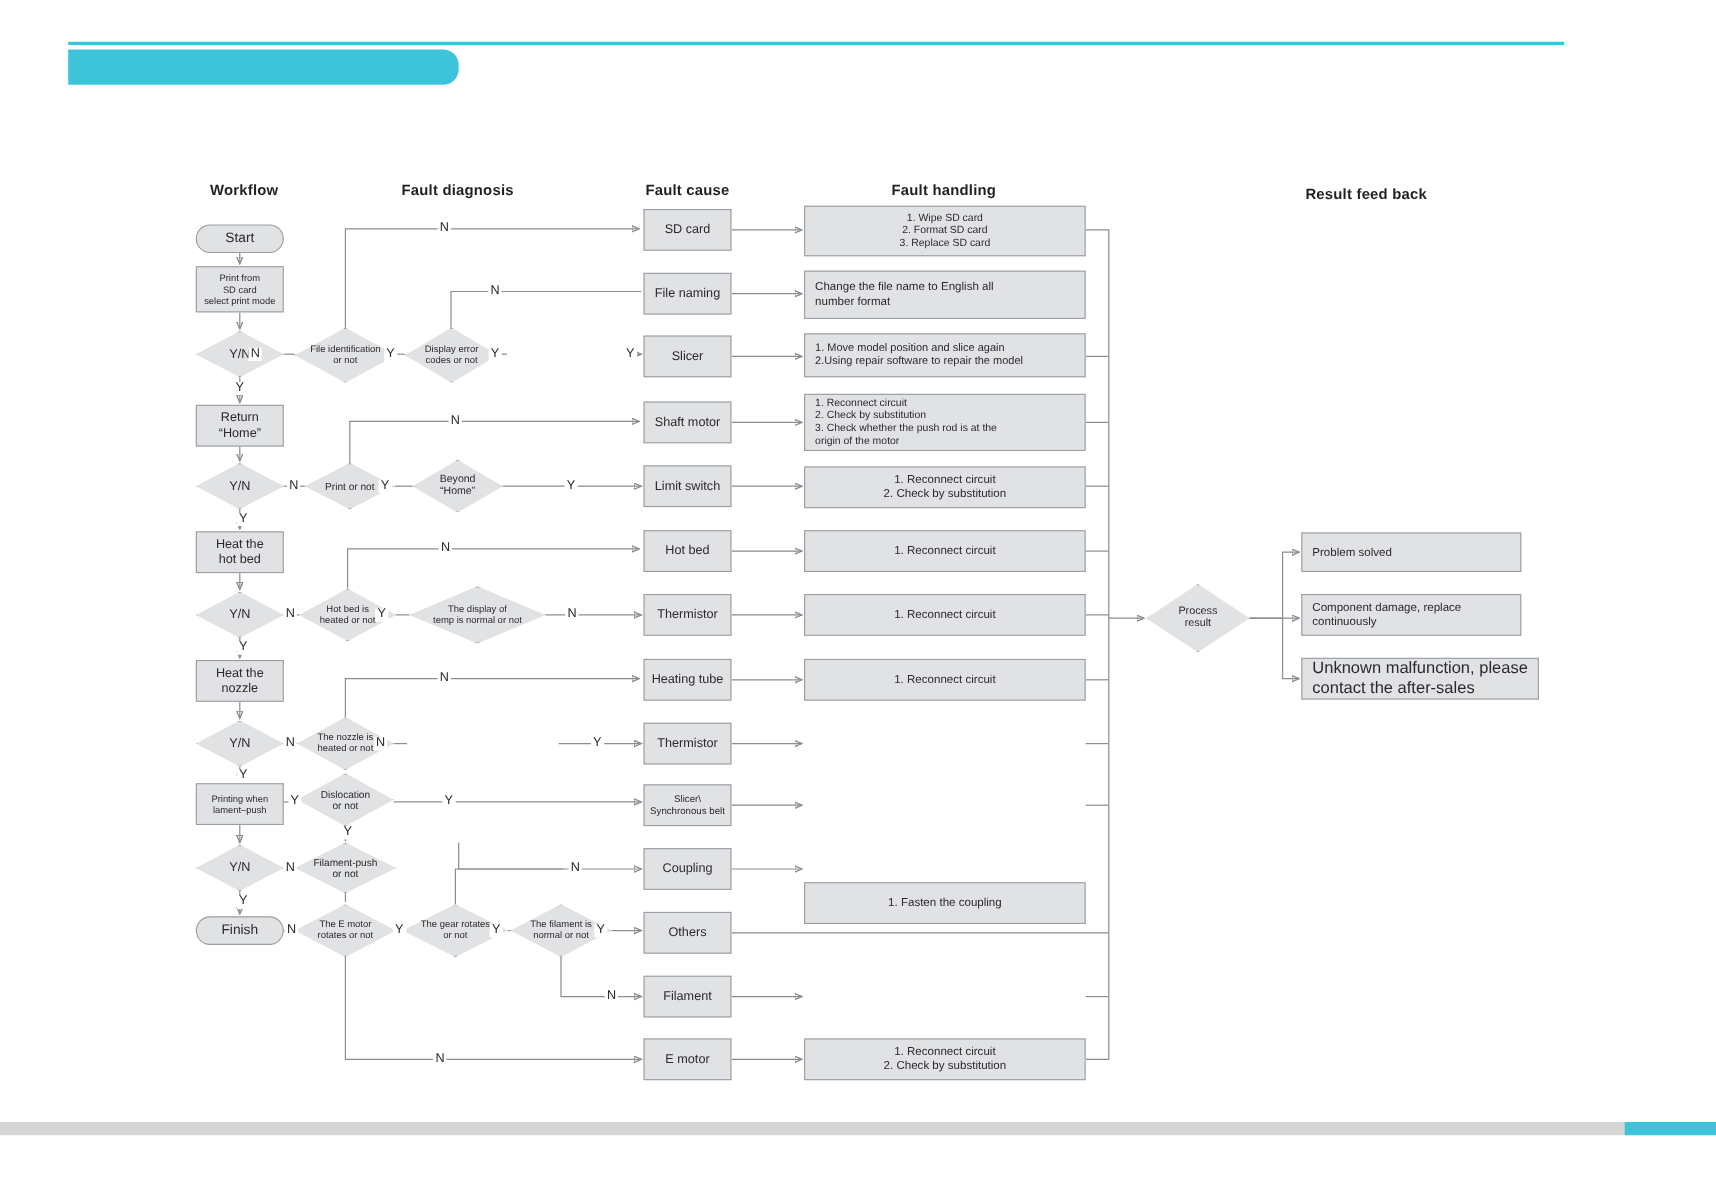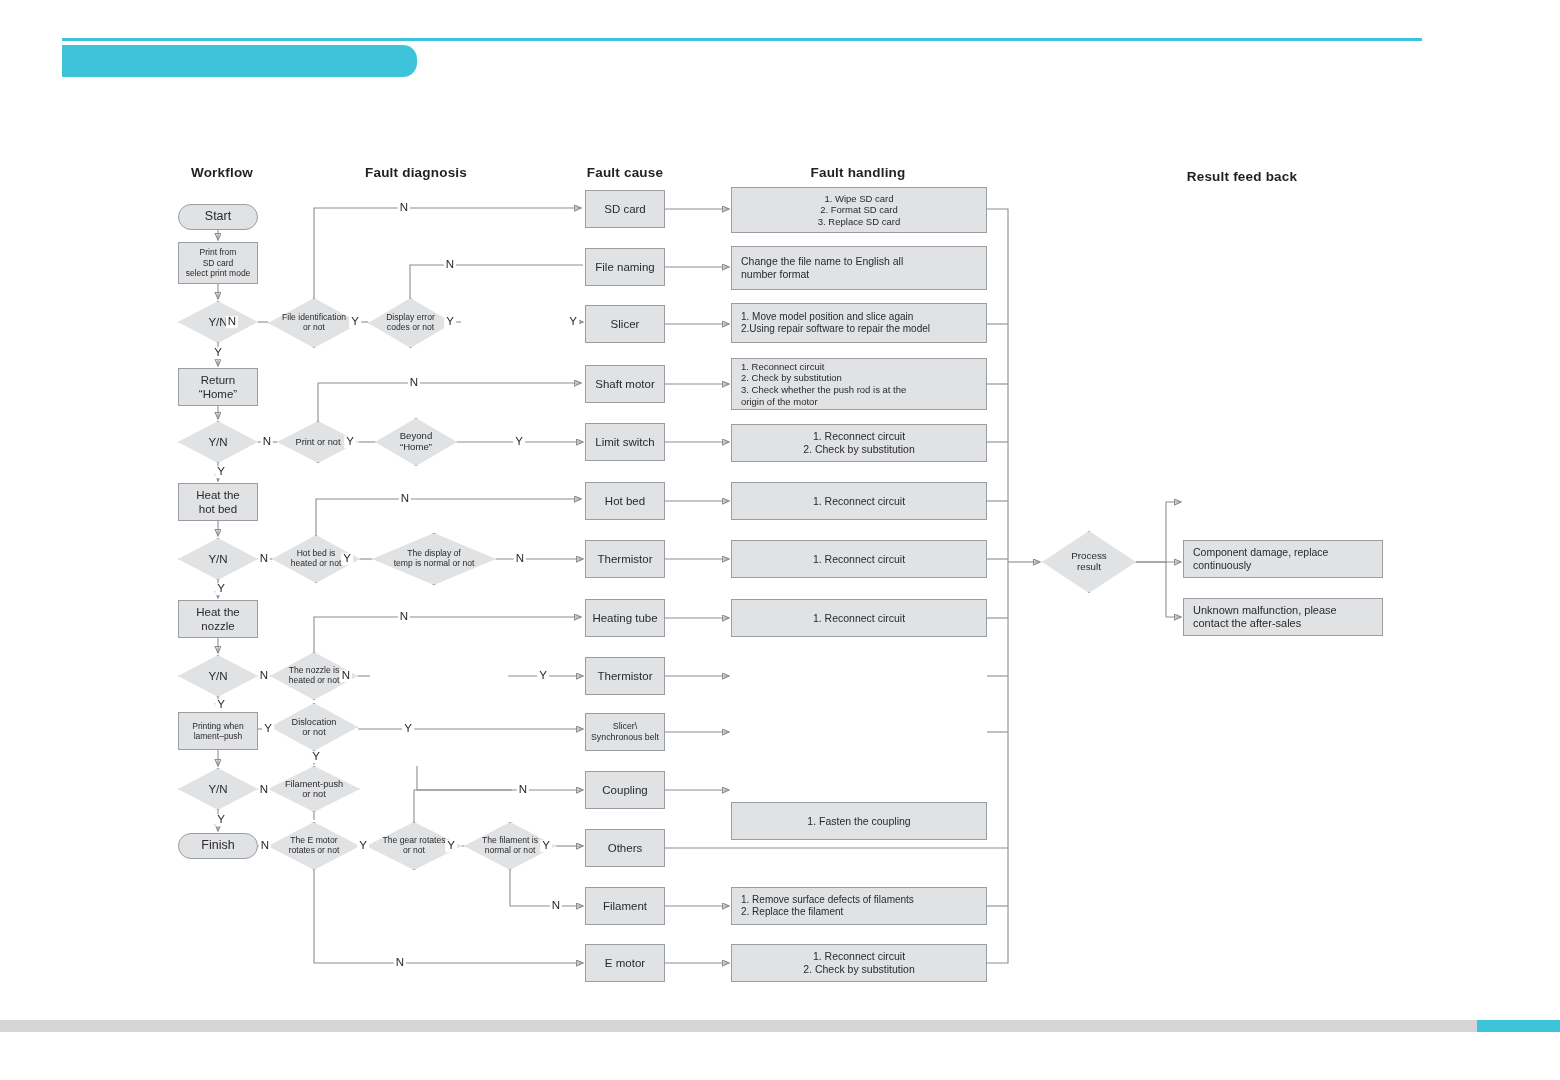--- a/index.html
+++ b/index.html
@@ -351,33 +351,32 @@
   <div class="node left-align" style="left:731px;top:358px;width:256px;height:52px;font-size:9.5px;">1. Reconnect circuit
 2. Check by substitution
 3. Check whether the push rod is at the
     origin of the motor</div>
   <div class="node" style="left:731px;top:424px;width:256px;height:38px;font-size:10.5px;">1. Reconnect circuit
 2. Check by substitution</div>
   <div class="node" style="left:731px;top:482px;width:256px;height:38px;font-size:10.5px;">1. Reconnect circuit</div>
   <div class="node" style="left:731px;top:540px;width:256px;height:38px;font-size:10.5px;">1. Reconnect circuit</div>
   <div class="node" style="left:731px;top:599px;width:256px;height:38px;font-size:10.5px;">1. Reconnect circuit</div>
   <div class="node" style="left:731px;top:771px;width:256px;height:38px;font-size:10.5px;margin-top:31px;">1. Fasten the coupling</div>
-  <div class="node left-align" style="left:731px;top:887px;width:256px;height:38px;font-size:10px;">1. Remove surface defects of filaments
-2. Replace the filament</div>
   <div class="node" style="left:731px;top:944px;width:256px;height:38px;font-size:10.5px;">1. Reconnect circuit
 2. Check by substitution</div>
 
   <div class="dia" style="left:1042px;top:531px;width:94px;height:62px;">
     <div class="shape"></div>
     <div class="txt" style="font-size:9.8px;">Process
 result</div>
   </div>
+  <div class="node left-align" style="left:1183px;top:484px;width:200px;height:36px;font-size:10.5px;">Problem solved</div>
   <div class="node left-align" style="left:1183px;top:540px;width:200px;height:38px;font-size:10.5px;">Component damage, replace
 continuously</div>
-  <div class="node left-align" style="left:1183px;top:598px;width:200px;height:38px;font-size:11px;">Unknown malfunction, please
+  <div class="node left-align" style="left:1183px;top:598px;width:216px;height:38px;font-size:15px;">Unknown malfunction, please
 contact the after-sales</div>
 
   <div class="elabel" style="left:232px;top:322px;">N</div>
   <div class="elabel" style="left:218px;top:353px;">Y</div>
   <div class="elabel" style="left:355px;top:322px;">Y</div>
   <div class="elabel" style="left:450px;top:322px;">Y</div>
   <div class="elabel" style="left:573px;top:322px;">Y</div>
   <div class="elabel" style="left:404px;top:208px;">N</div>
   <div class="elabel" style="left:450px;top:265px;">N</div>
   <div class="elabel" style="left:267px;top:442px;">N</div>

